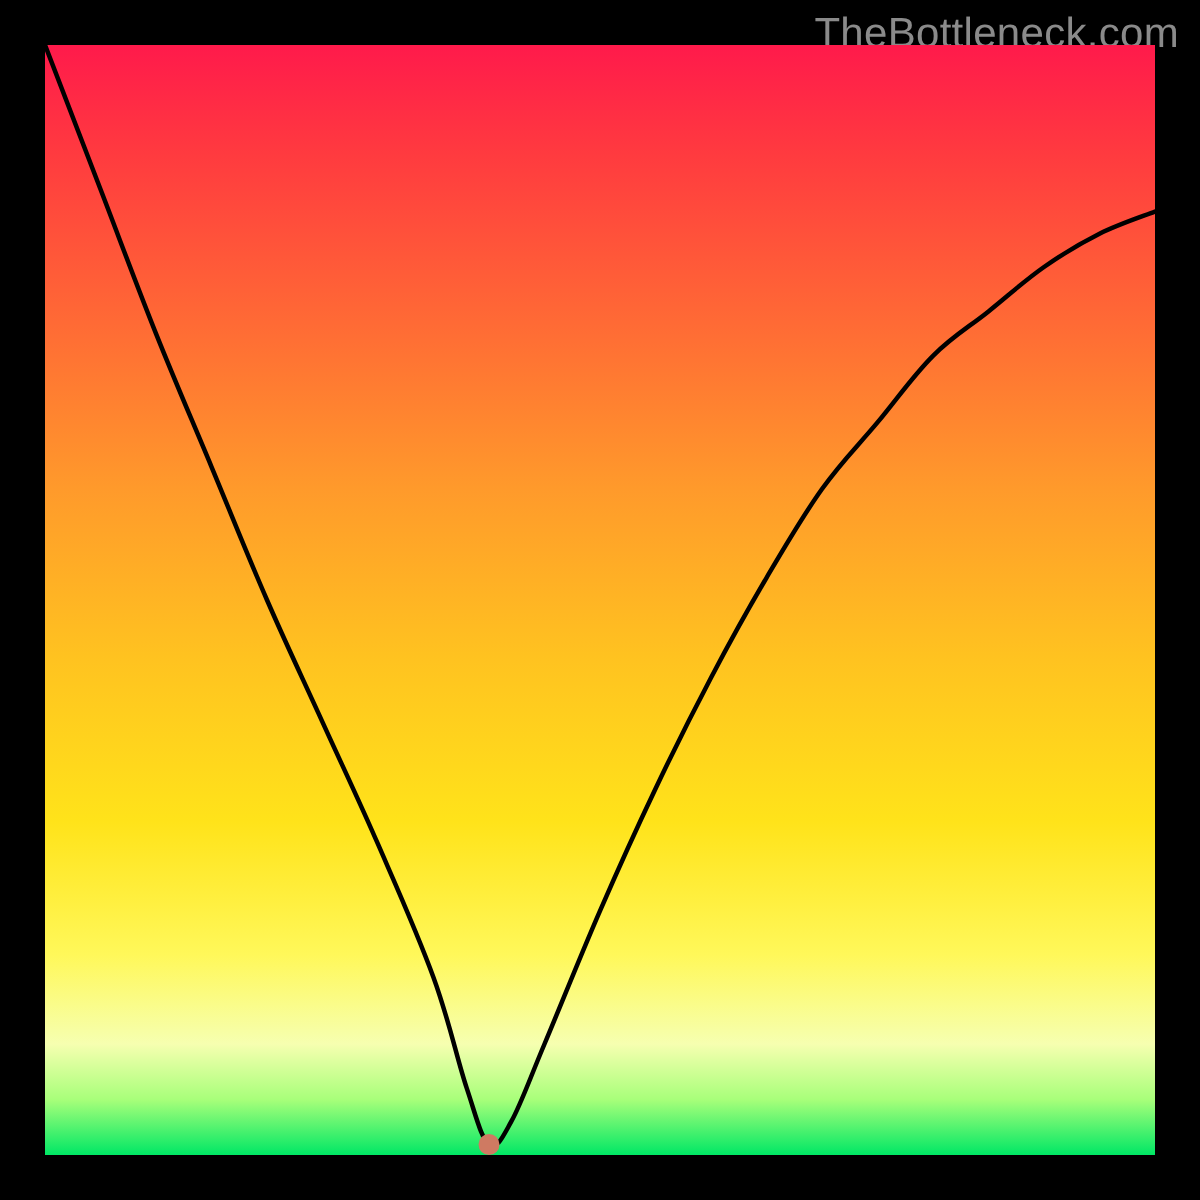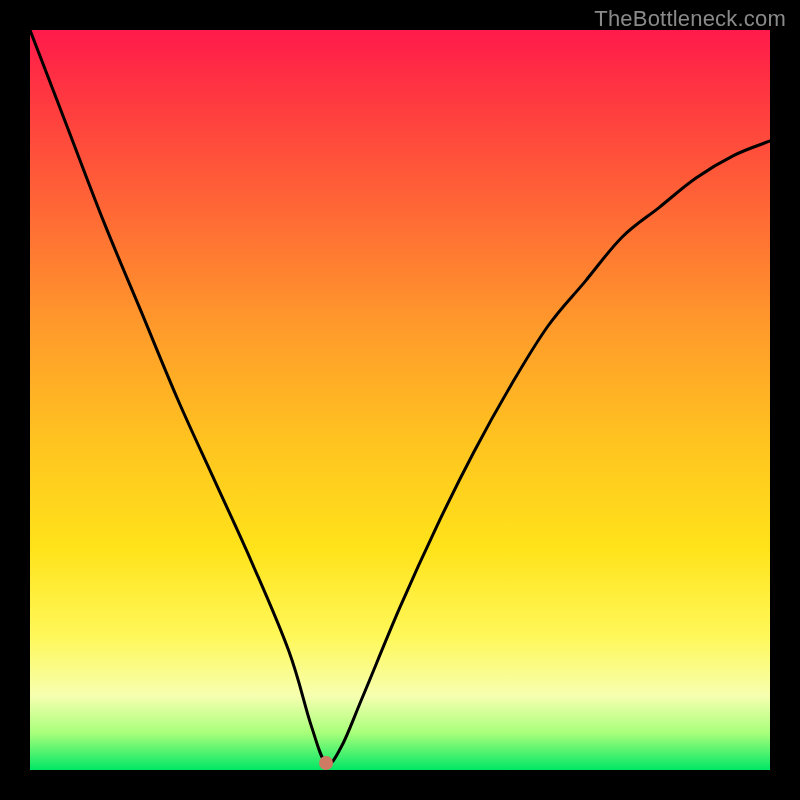--- a/index.html
+++ b/index.html
@@ -36,21 +36,21 @@
       #f6ffb0 90%,
       #a8ff7a 95%,
       #00e765 100%
     );
   }
   .watermark {
     position: absolute;
     top: 6px;
     right: 14px;
     color: #8a8a8a;
-    font-size: 22px;
+    font-size: 28px;
     letter-spacing: 0.2px;
     user-select: none;
   }
   svg.curve {
     position: absolute;
     left: 0;
     top: 0;
     width: 740px;
     height: 740px;
   }

